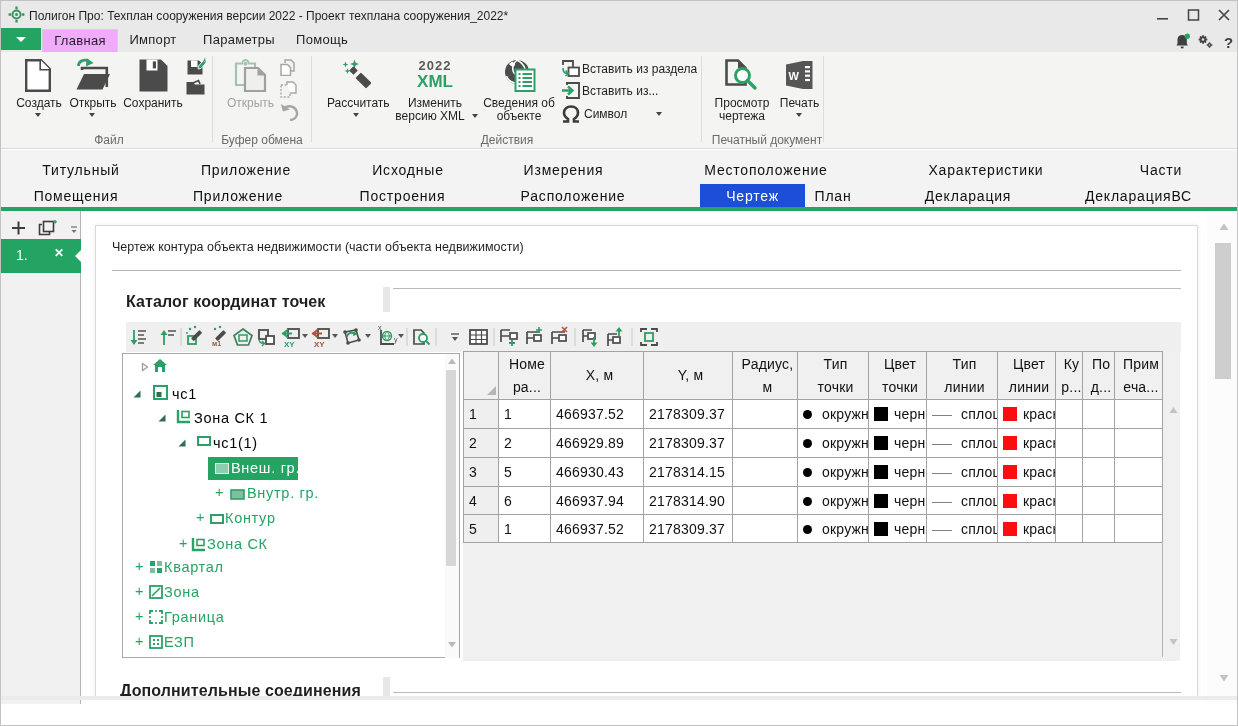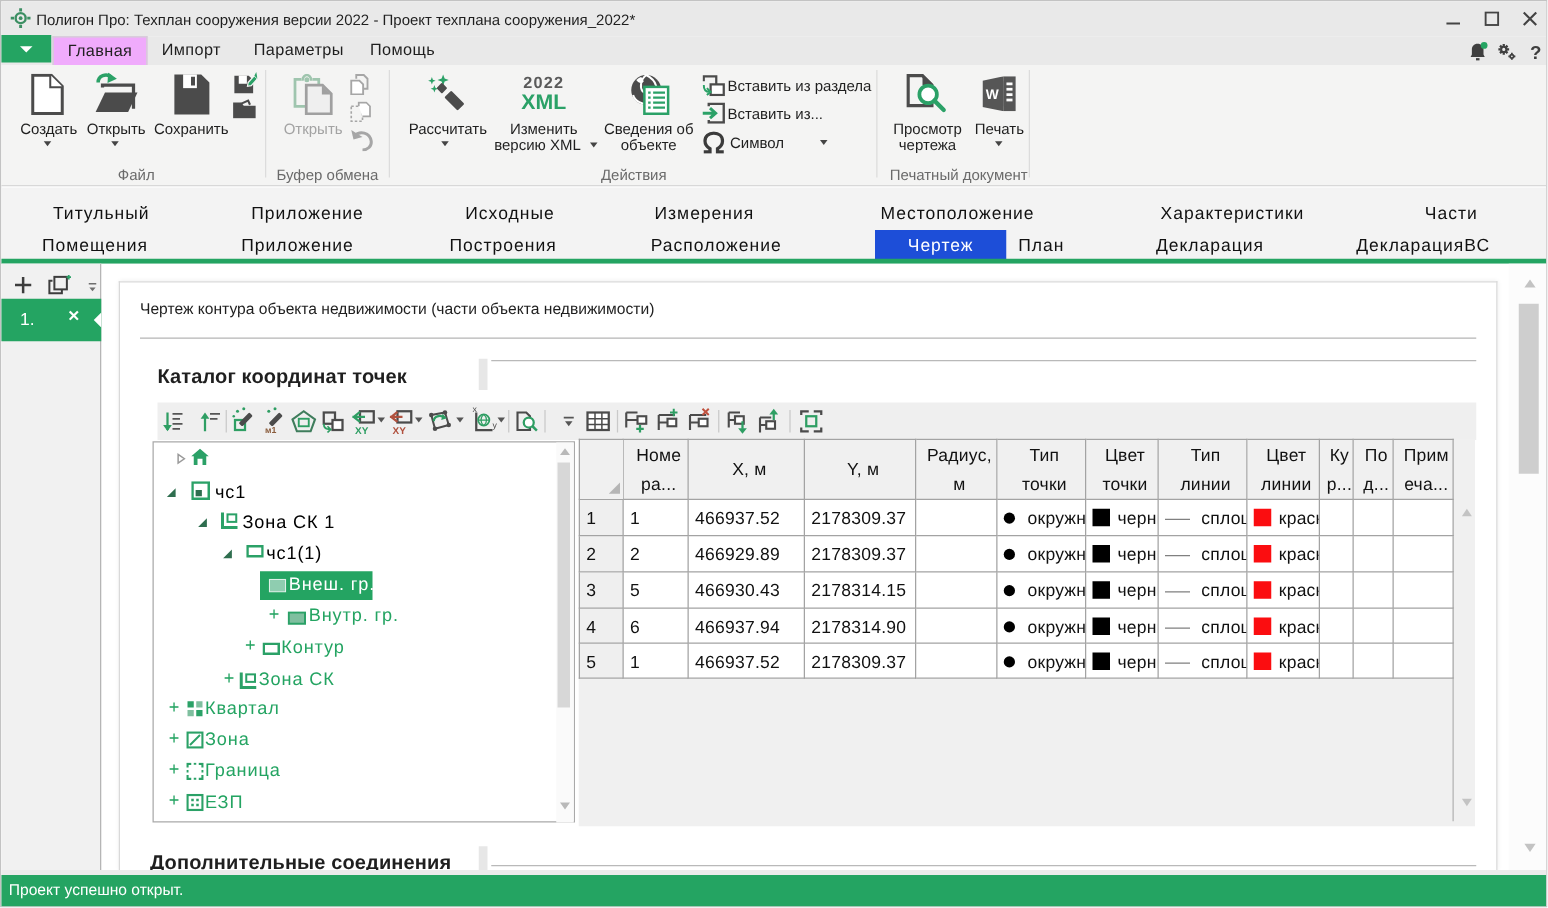--- a/index.html
+++ b/index.html
@@ -646,14 +646,13 @@
             <path d="M1.5 3 L9.5 3 L5.5 9 Z" fill="#c3c3c3"></path>
           </svg>
       </div>
       <div class="sec-h" style="left:24px;top:456px;line-height:17px;">Дополнительные соединения</div>
       <div class="splitter" style="left:287px;top:451px;"></div>
       <div class="sec-line" style="left:297px;top:466px;width:788px;"></div>
     </div>
   </div>
   <div class="abs" style="left:0;top:695px;width:1236px;height:4px;background:#ebebeb;"></div>
 
-  <div id="statusbar">Проект успешно открыт.</div>
 </div>
 
 </body></html>

